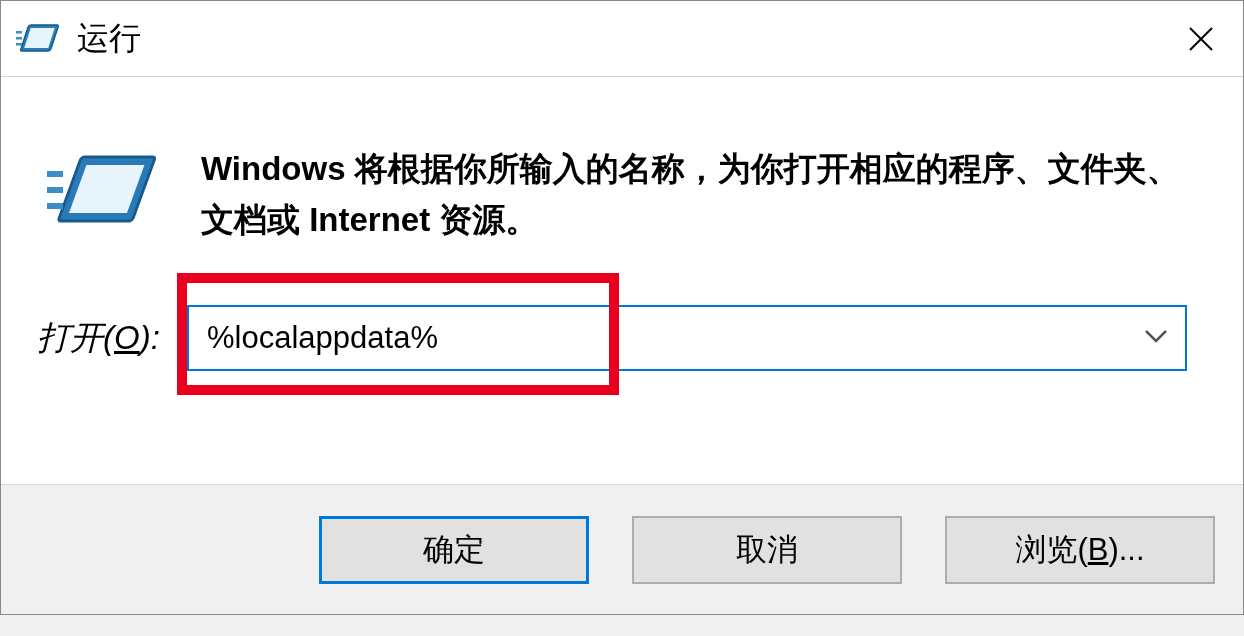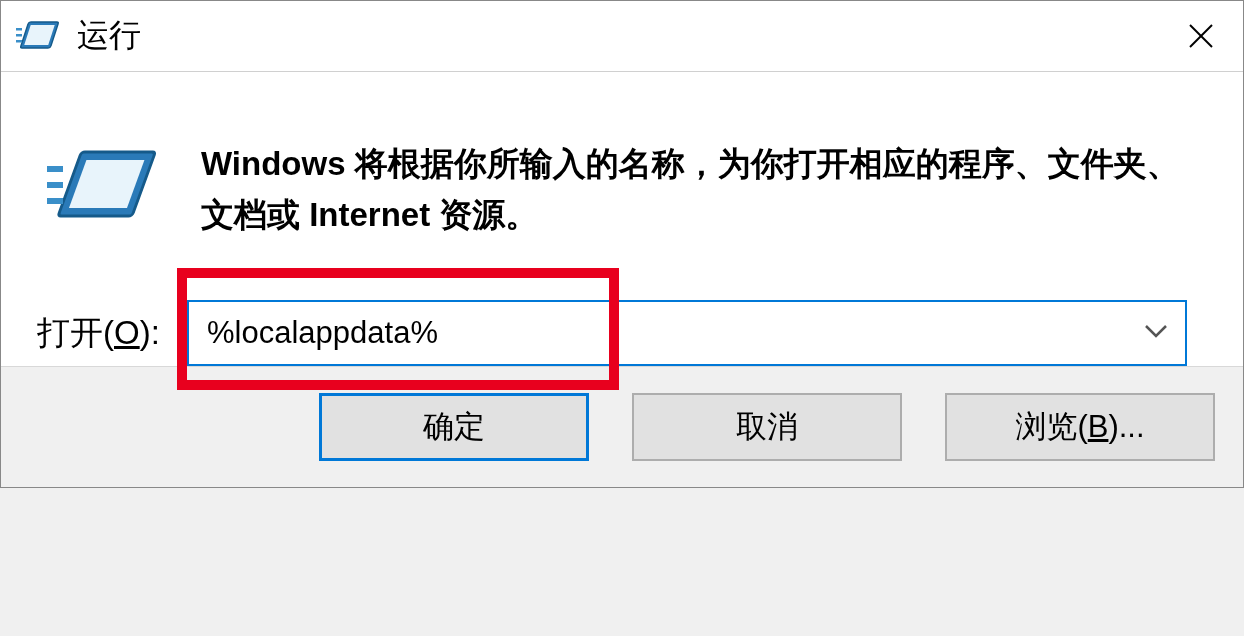--- a/index.html
+++ b/index.html
@@ -5,21 +5,21 @@
     * { box-sizing: border-box; margin: 0; padding: 0; }
     body {
       font-family: "Microsoft YaHei", "Segoe UI", sans-serif;
       background: #f0f0f0;
       width: 1244px;
       height: 636px;
       overflow: hidden;
     }
     .dialog {
       width: 1244px;
-      height: 488px;
+      height: 615px;
       background: #fff;
       border: 1px solid #888;
       display: flex;
       flex-direction: column;
     }
     .titlebar {
       height: 76px;
       background: #fff;
       border-bottom: 1px solid #d0d0d0;
       display: flex;
@@ -84,20 +84,21 @@
       align-items: center;
       margin-top: 60px;
       padding-left: 4px;
       position: relative;
     }
     .open-label {
       font-size: 33px;
       color: #000;
       width: 150px;
       flex-shrink: 0;
+      font-style: italic;
     }
     .open-label .u { text-decoration: underline; }
     .combo-wrap {
       flex: 1;
       position: relative;
       margin-right: 24px;
     }
     .highlight-box {
       position: absolute;
       border: 10px solid #e8001e;

